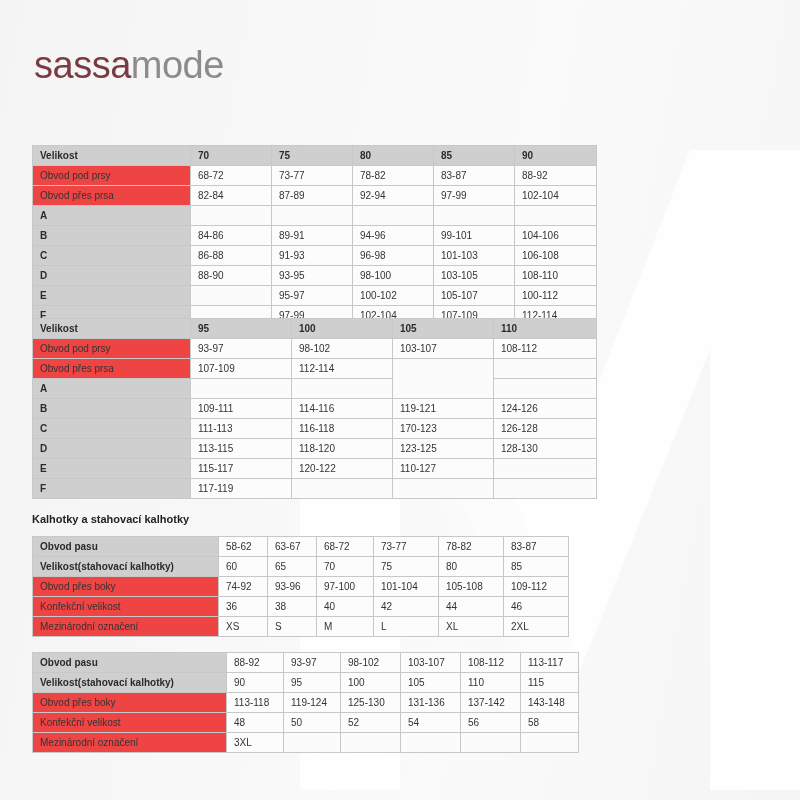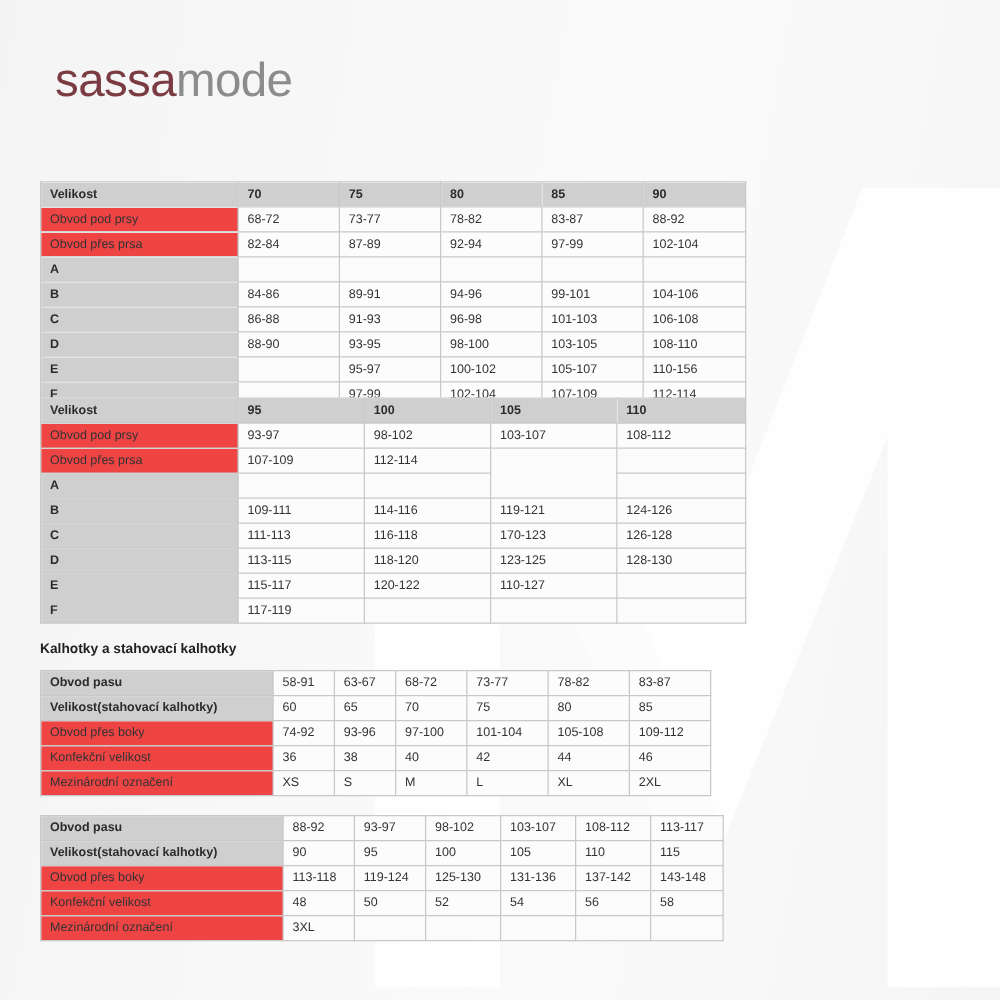--- a/index.html
+++ b/index.html
@@ -41,21 +41,21 @@
   #page {
     position: relative;
     z-index: 2;
     width: 800px;
     height: 800px;
   }
 
   
   #logo {
     position: absolute;
-    left: 44px;
+    left: 34px;
     top: 46px;
     font-size: 38px;
     font-weight: 400;
     letter-spacing: -0.5px;
     line-height: 1;
     white-space: nowrap;
   }
   #logo .mark-a { color: #7a3b42; }
   #logo .mark-b { color: #8c8c8c; }
 
@@ -197,21 +197,21 @@
           <td>98-100</td>
           <td>103-105</td>
           <td>108-110</td>
         </tr>
         <tr>
           <td class="hdr">E</td>
           <td class="blank"></td>
           <td>95-97</td>
           <td>100-102</td>
           <td>105-107</td>
-          <td>110-156</td>
+          <td>100-112</td>
         </tr>
         <tr>
           <td class="hdr">F</td>
           <td class="blank"></td>
           <td>97-99</td>
           <td>102-104</td>
           <td>107-109</td>
           <td>112-114</td>
         </tr>
       </tbody>
@@ -299,21 +299,21 @@
         <col style="width:49px">
         <col style="width:49px">
         <col style="width:57px">
       <col style="width:65px">
         <col style="width:65px">
         <col style="width:65px">
     </colgroup>
     <tbody>
         <tr>
           <td class="hdr">Obvod pasu</td>
-          <td>58-91</td>
+          <td>58-62</td>
           <td>63-67</td>
           <td>68-72</td>
           <td>73-77</td>
           <td>78-82</td>
           <td>83-87</td>
         </tr>
         <tr>
           <td class="hdr">Velikost(stahovací kalhotky)</td>
           <td>60</td>
           <td>65</td>

